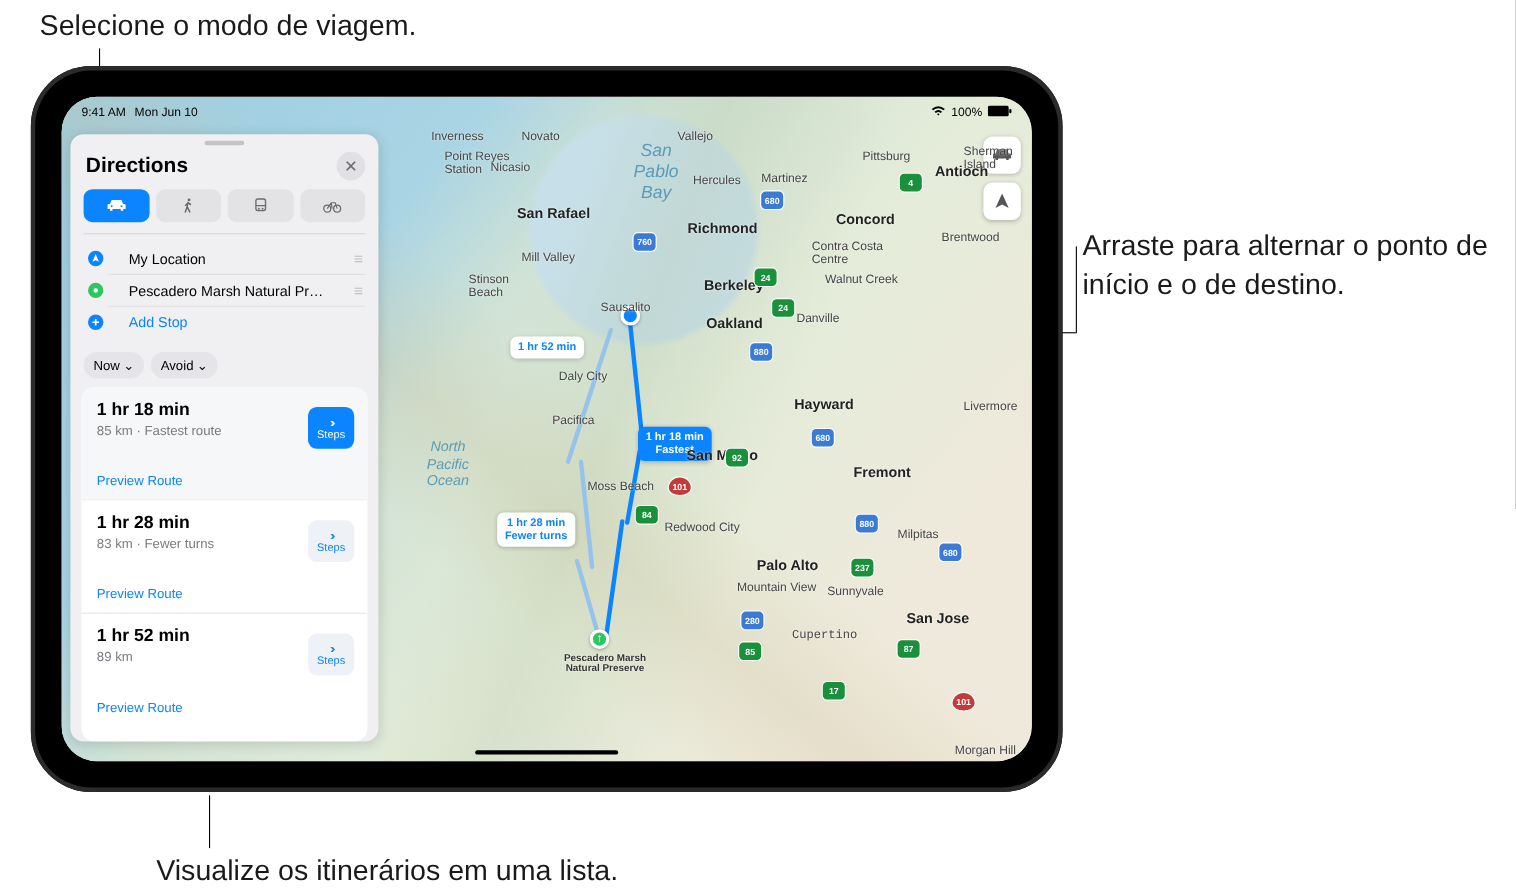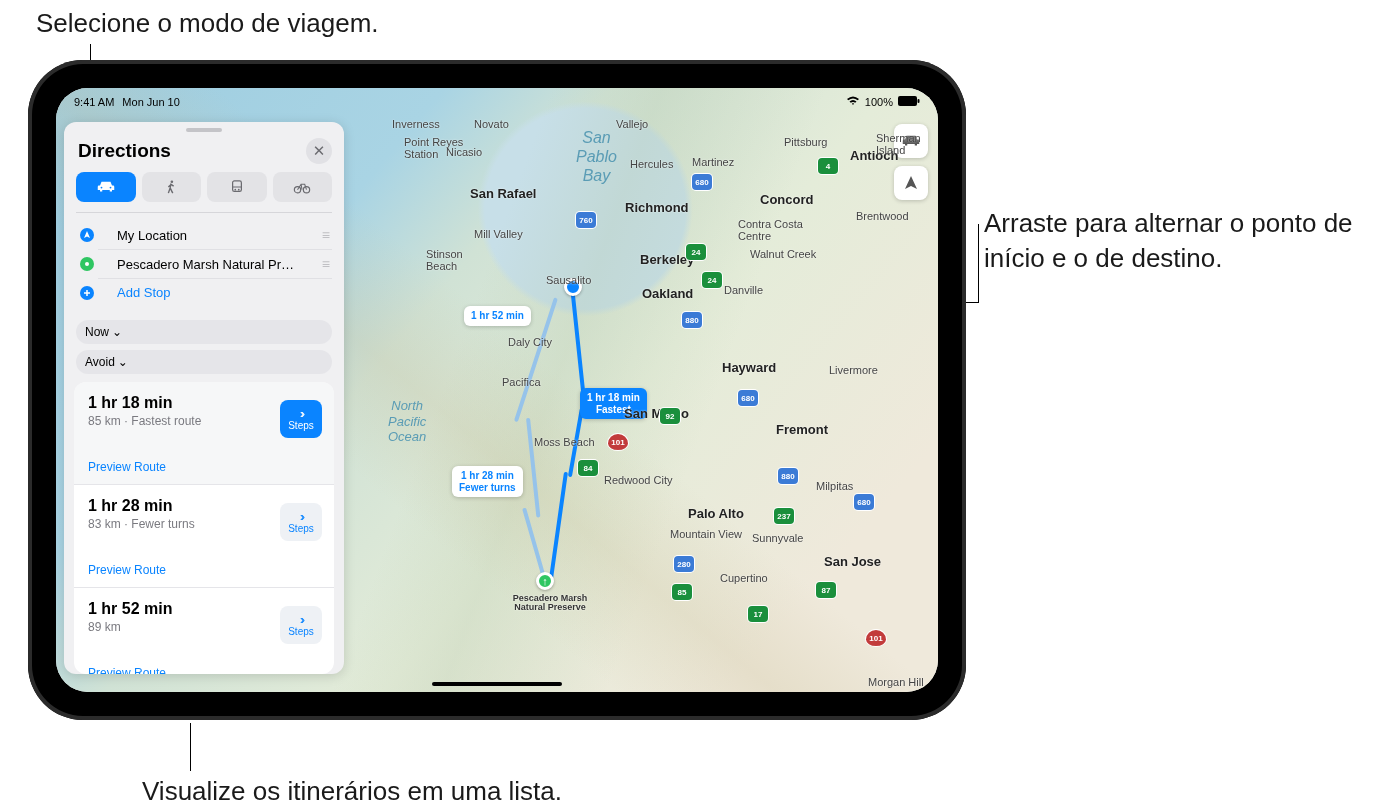--- a/index.html
+++ b/index.html
@@ -113,21 +113,21 @@
     flex-shrink: 0;
   }
   .stop-icon.loc { background: #0a84ff; }
   .stop-icon.dest { background: #2fc662; }
   .stop-icon.add { background: #0a84ff; }
   .add-stop { color: #0a84ff; }
   .stop-sep {
     height: 1px; background: #e0e0e4; margin-left: 22px;
   }
   .filters {
-    display: flex; gap: 6px; padding: 8px 12px; flex-direction: column;
+    display: flex; gap: 6px; padding: 8px 12px;
   }
   .chip {
     padding: 5px 9px; background: #e5e5e9; border-radius: 13px;
     font-size: 12px; display: flex; align-items: center; gap: 3px;
     cursor: pointer;
   }
   .routes {
     flex: 1; overflow: auto; margin: 0 10px;
     background: #fff; border-radius: 12px;
   }
@@ -417,46 +417,46 @@
         <div class="city " style="left: 418px; top: 140px; white-space: pre-line;">Mill Valley</div>
         <div class="city big" style="left: 584px; top: 164px; white-space: pre-line;">Berkeley</div>
         <div class="city " style="left: 694px; top: 160px; white-space: pre-line;">Walnut Creek</div>
         <div class="city " style="left: 370px; top: 160px; white-space: pre-line;">Stinson
 Beach</div>
         <div class="city " style="left: 490px; top: 186px; white-space: pre-line;">Sausalito</div>
         <div class="city big" style="left: 586px; top: 198px; white-space: pre-line;">Oakland</div>
         <div class="city " style="left: 668px; top: 196px; white-space: pre-line;">Danville</div>
         <div class="city " style="left: 452px; top: 248px; white-space: pre-line;">Daly City</div>
         <div class="city big" style="left: 666px; top: 272px; white-space: pre-line;">Hayward</div>
-        <div class="city " style="left: 773px; top: 276px; white-space: pre-line;">Livermore</div>
+        <div class="city " style="left: 820px; top: 276px; white-space: pre-line;">Livermore</div>
         <div class="city " style="left: 446px; top: 288px; white-space: pre-line;">Pacifica</div>
         <div class="city big" style="left: 568px; top: 318px; white-space: pre-line;">San Mateo</div>
         <div class="city big" style="left: 720px; top: 334px; white-space: pre-line;">Fremont</div>
         <div class="city " style="left: 478px; top: 348px; white-space: pre-line;">Moss Beach</div>
         <div class="city " style="left: 548px; top: 386px; white-space: pre-line;">Redwood City</div>
         <div class="city " style="left: 760px; top: 392px; white-space: pre-line;">Milpitas</div>
         <div class="city big" style="left: 632px; top: 418px; white-space: pre-line;">Palo Alto</div>
         <div class="city " style="left: 614px; top: 440px; white-space: pre-line;">Mountain View</div>
         <div class="city " style="left: 696px; top: 444px; white-space: pre-line;">Sunnyvale</div>
         <div class="city big" style="left: 768px; top: 466px; white-space: pre-line;">San Jose</div>
-        <div class="city " style="left: 664px; top: 484px; white-space: pre-line;">Cupertino</div>
+        <div class="city " style="left: 664px; top: 484px; white-space: pre-line; font-family: Liberation Mono, monospace;">Cupertino</div>
         <div class="city " style="left: 812px; top: 588px; white-space: pre-line;">Morgan Hill</div>
       </div>
 
     <div id="shields-container">
         <div class="shield " style="left: 520px; top: 124px;">760</div>
         <div class="shield " style="left: 626px; top: 224px;">880</div>
         <div class="shield green" style="left: 604px; top: 320px;">92</div>
         <div class="shield red" style="left: 552px; top: 346px;">101</div>
         <div class="shield green" style="left: 522px; top: 372px;">84</div>
         <div class="shield " style="left: 722px; top: 380px;">880</div>
         <div class="shield green" style="left: 718px; top: 420px;">237</div>
         <div class="shield " style="left: 618px; top: 468px;">280</div>
         <div class="shield " style="left: 798px; top: 406px;">680</div>
-        <div class="shield green" style="left: 692px; top: 518px;">17</div>
+        <div class="shield green" style="left: 692px; top: 532px;">17</div>
         <div class="shield green" style="left: 616px; top: 496px;">85</div>
         <div class="shield green" style="left: 760px; top: 494px;">87</div>
         <div class="shield red" style="left: 810px; top: 542px;">101</div>
         <div class="shield green" style="left: 630px; top: 156px;">24</div>
         <div class="shield " style="left: 636px; top: 86px;">680</div>
         <div class="shield " style="left: 682px; top: 302px;">680</div>
         <div class="shield green" style="left: 646px; top: 184px;">24</div>
         <div class="shield green" style="left: 762px; top: 70px;">4</div>
       </div>
 

